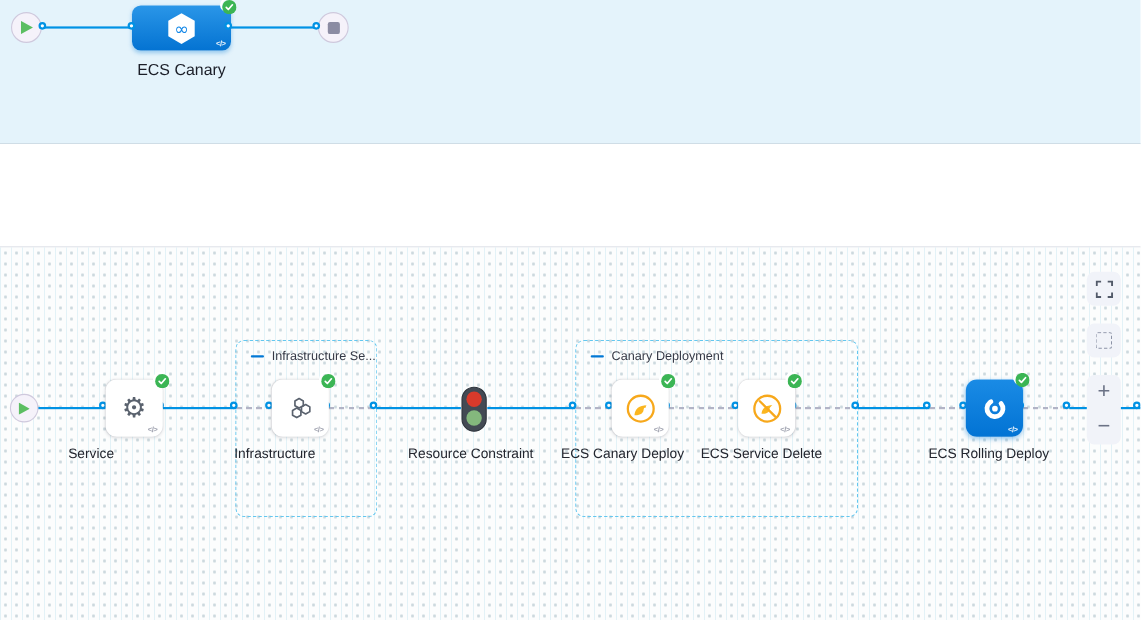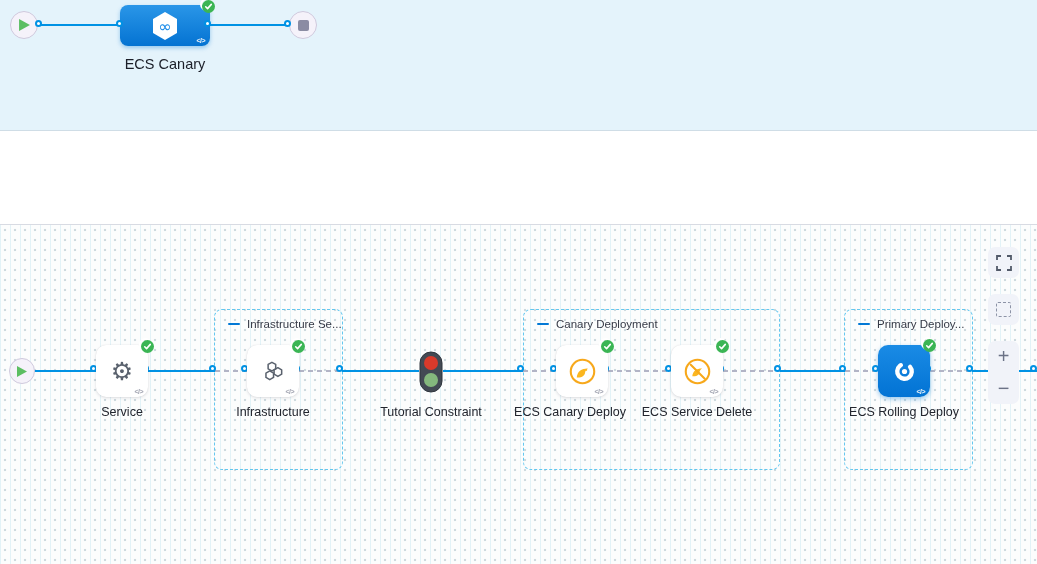--- a/index.html
+++ b/index.html
@@ -53,21 +53,21 @@
   .group-box { position:absolute; border:1px dashed #63c7ef; border-radius:8px; top:84px; height:161px; }
   .group-head { position:absolute; left:13px; top:8px; display:flex; align-items:center; gap:7px; cursor:pointer; }
   .group-dash { width:12px; height:2.5px; background:#0278d5; border-radius:2px; }
   .group-title { font-size:11.5px; color:#353946; white-space:nowrap; }
 
   .step-node { position:absolute; top:120px; width:52px; height:52px; background:#fff; border-radius:10px;
     box-shadow:0 1px 3px rgba(40,41,61,.14), 0 0 1px rgba(40,41,61,.12);
     display:flex; align-items:center; justify-content:center; cursor:pointer; z-index:6; }
   .step-node.blue { background:linear-gradient(180deg,#1a8be5 0%,#0273d4 100%);
     box-shadow:0 2px 5px rgba(2,120,213,.4); }
-  .node-label { position:absolute; top:179px; width:120px; text-align:center;
+  .node-label { position:absolute; top:179px; width:120px; 
     font-size:12.5px; line-height:17px; color:#22252e; }
 
   .gear-glyph { font-size:25px; color:#5a626e; line-height:1; }
 
   
   .ctl-btn { position:absolute; left:988px; width:31px; height:31px; background:#f1f3f9;
     border-radius:7px; display:flex; align-items:center; justify-content:center; cursor:pointer; z-index:9; }
   .marquee-shape { width:15px; height:15px; border:1.5px dashed #8c93a6; border-radius:2px; }
   .zoom-panel { position:absolute; left:988px; top:116px; width:31px; height:63px;
     background:#f1f3f9; border-radius:7px; z-index:9; display:flex; flex-direction:column; }
@@ -136,26 +136,20 @@
     <div class="group-box" style="left:214px; width:129px;">
       <div class="group-head">
         <div class="group-dash"></div>
         <div class="group-title">Infrastructure Se...</div>
       </div>
     </div>
     <div class="group-box" style="left:523px; width:257px;">
       <div class="group-head">
         <div class="group-dash"></div>
         <div class="group-title">Canary Deployment</div>
-      </div>
-    </div>
-    <div class="group-box" style="left:844px; width:129px;">
-      <div class="group-head">
-        <div class="group-dash"></div>
-        <div class="group-title">Primary Deploy...</div>
       </div>
     </div>
 
     <div class="hline" style="left:22px;  top:145px; width:74px;"></div>
     <div class="hline" style="left:148px; top:145px; width:67px;"></div>
     <div class="hline" style="left:342px; top:145px; width:77px;"></div>
     <div class="hline" style="left:443px; top:145px; width:80px;"></div>
     <div class="hline" style="left:780px; top:145px; width:65px;"></div>
     <div class="hline" style="left:972px; top:145px; width:65px;"></div>
 
@@ -219,21 +213,21 @@
     </div>
     <div class="node-label" style="left:213px;">Infrastructure</div>
 
     <div style="position:absolute; left:418px; top:126px; cursor:pointer; z-index:6;">
       <svg width="26" height="42" viewBox="0 0 26 42">
         <rect x="2" y="1" width="22" height="40" rx="11" fill="#434a54" stroke="#2f353d"></rect>
         <circle cx="13" cy="12" r="7" fill="#d93a2b"></circle>
         <circle cx="13" cy="29" r="7" fill="#84b87d"></circle>
       </svg>
     </div>
-    <div class="node-label" style="left:371px;">Tutorial Constraint</div>
+    <div class="node-label" style="left:371px;">Resource Constraint</div>
 
     <div class="step-node" style="left:556px;">
       <svg width="27" height="27" viewBox="0 0 26 26">
         <circle cx="13" cy="13" r="11.3" fill="none" stroke="#f7a81b" stroke-width="2"></circle>
         <path d="M7.5 18.8c.4-5.8 4.2-8.8 10.8-8.8-1.9 1.1-2.7 2.5-2.9 4.4-.2 2.1-2.3 4.6-7.9 4.4z" fill="#fbb61f"></path>
         <circle cx="16.6" cy="11.4" r="1" fill="#fbb61f"></circle>
       </svg>
       <span class="code-mark">&lt;/&gt;</span>
     </div>
     <div class="badge" style="left:599px; top:113px;">

